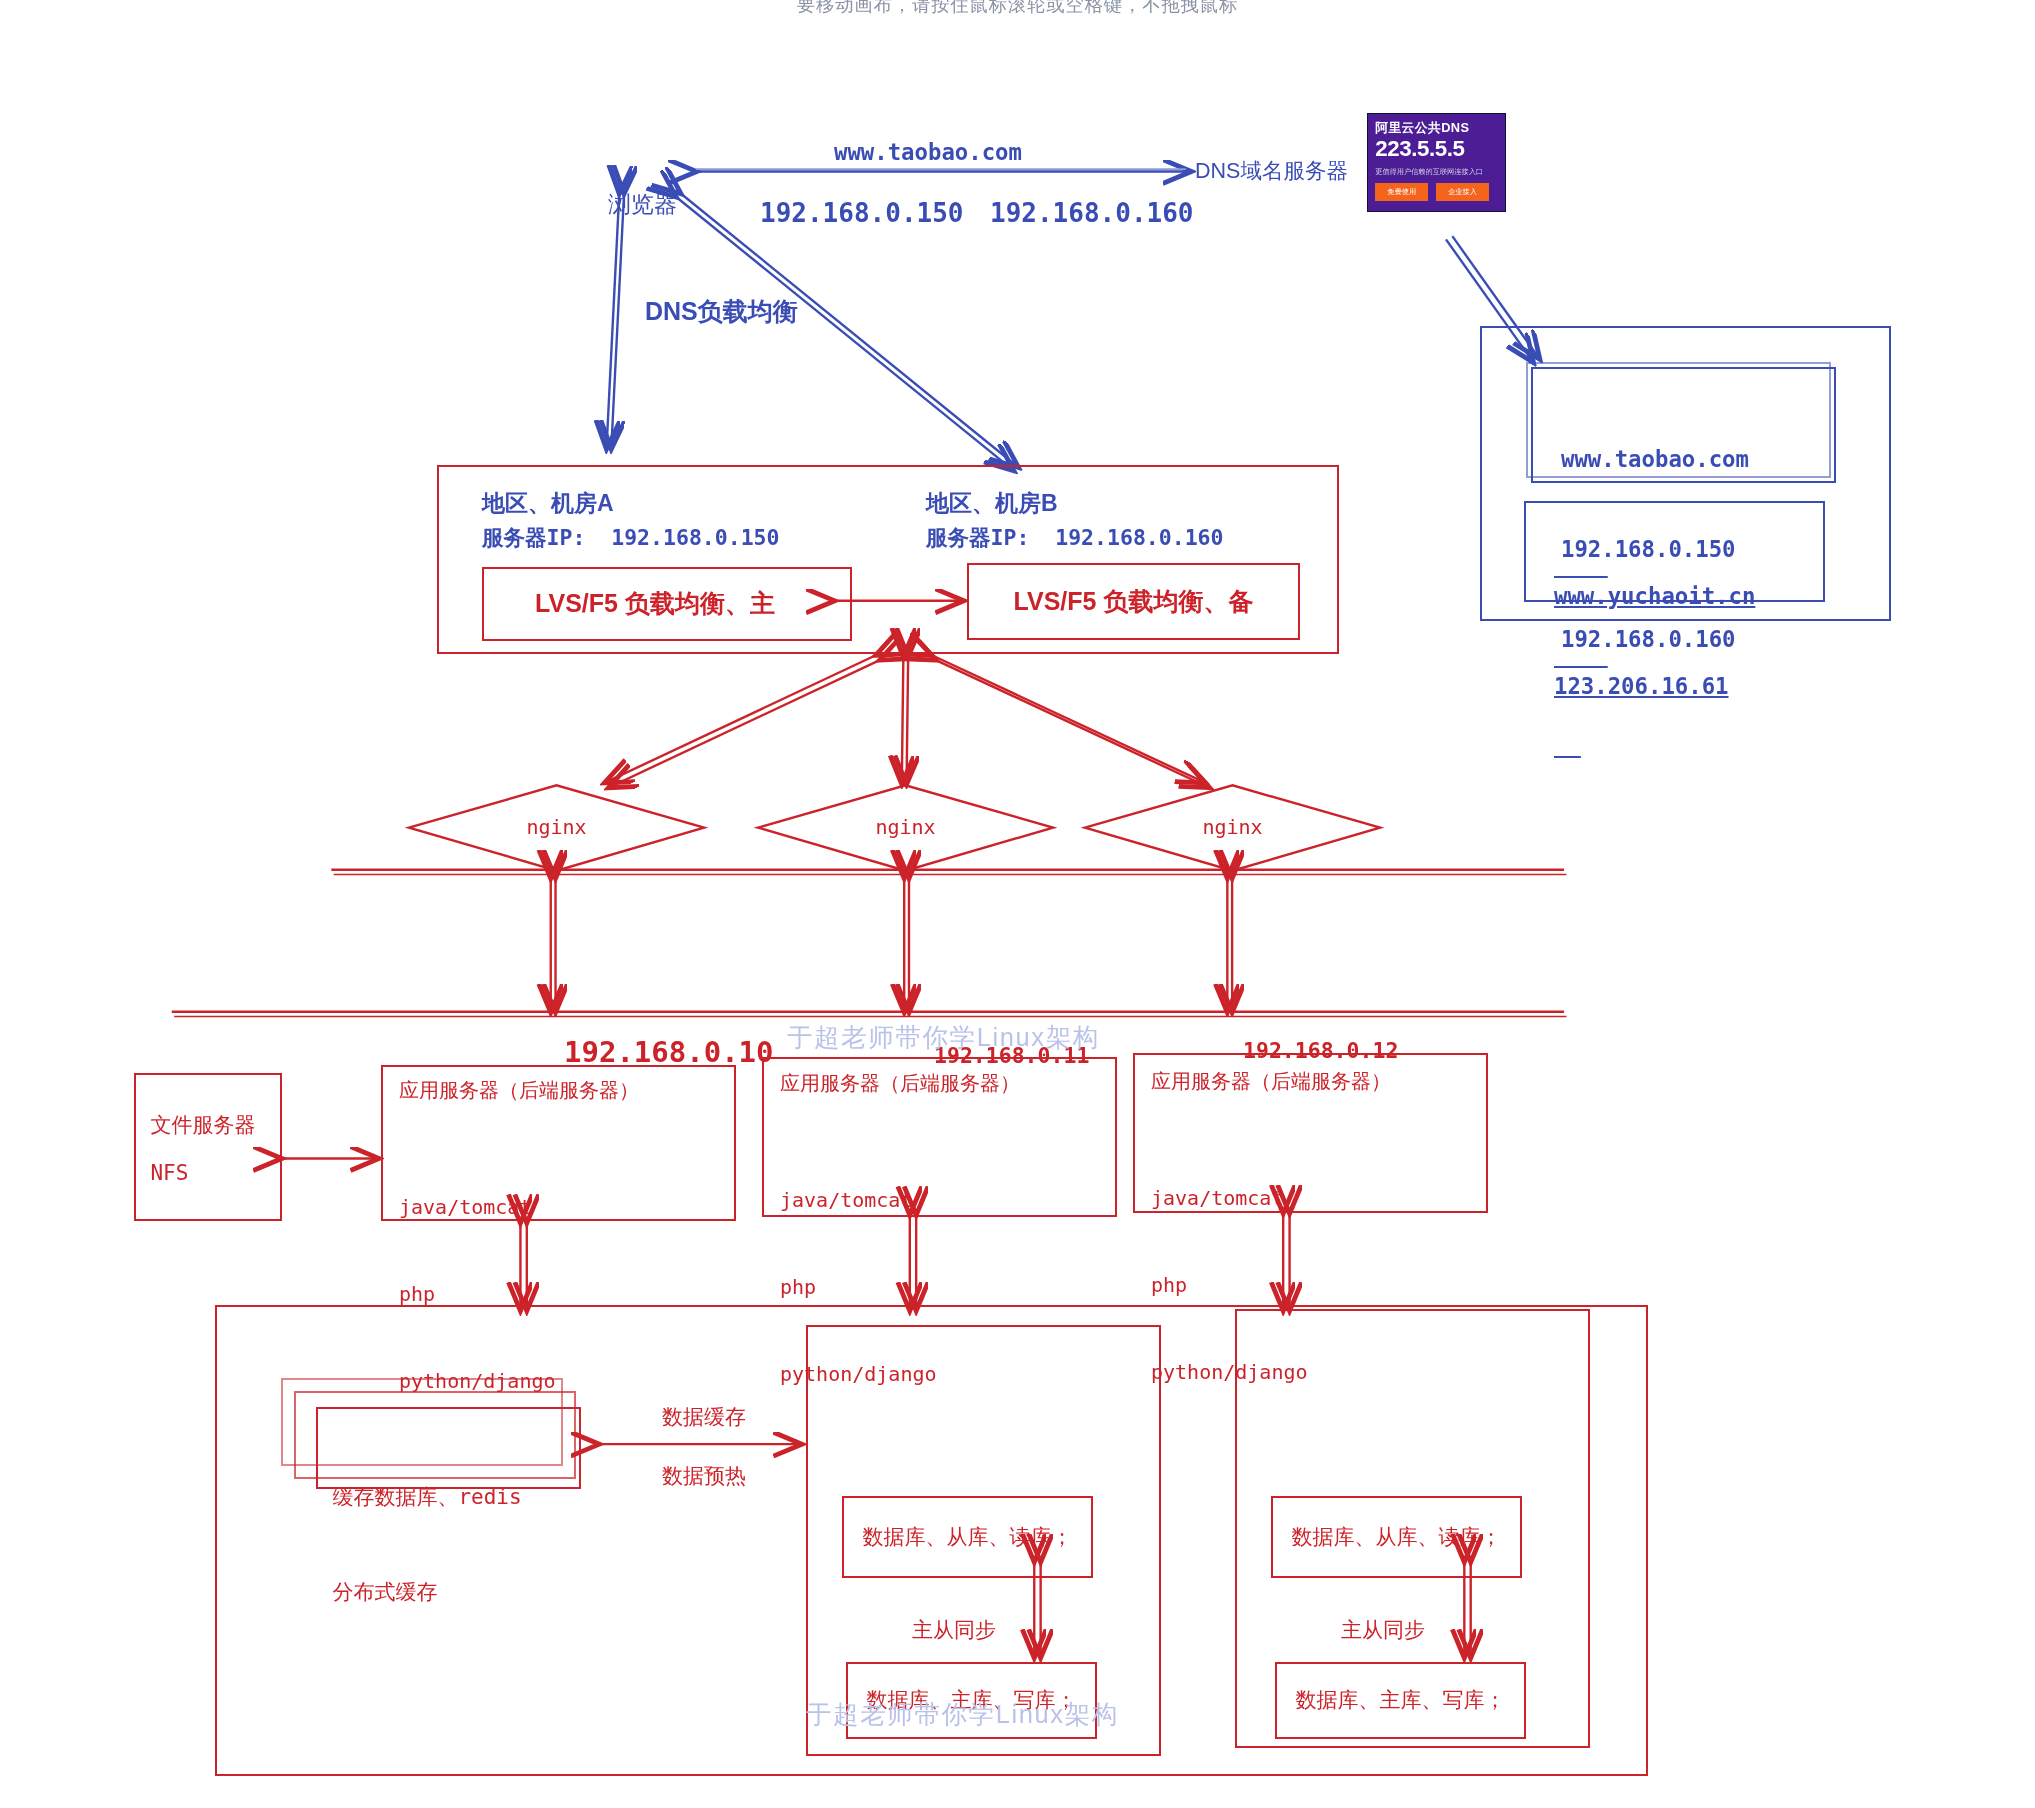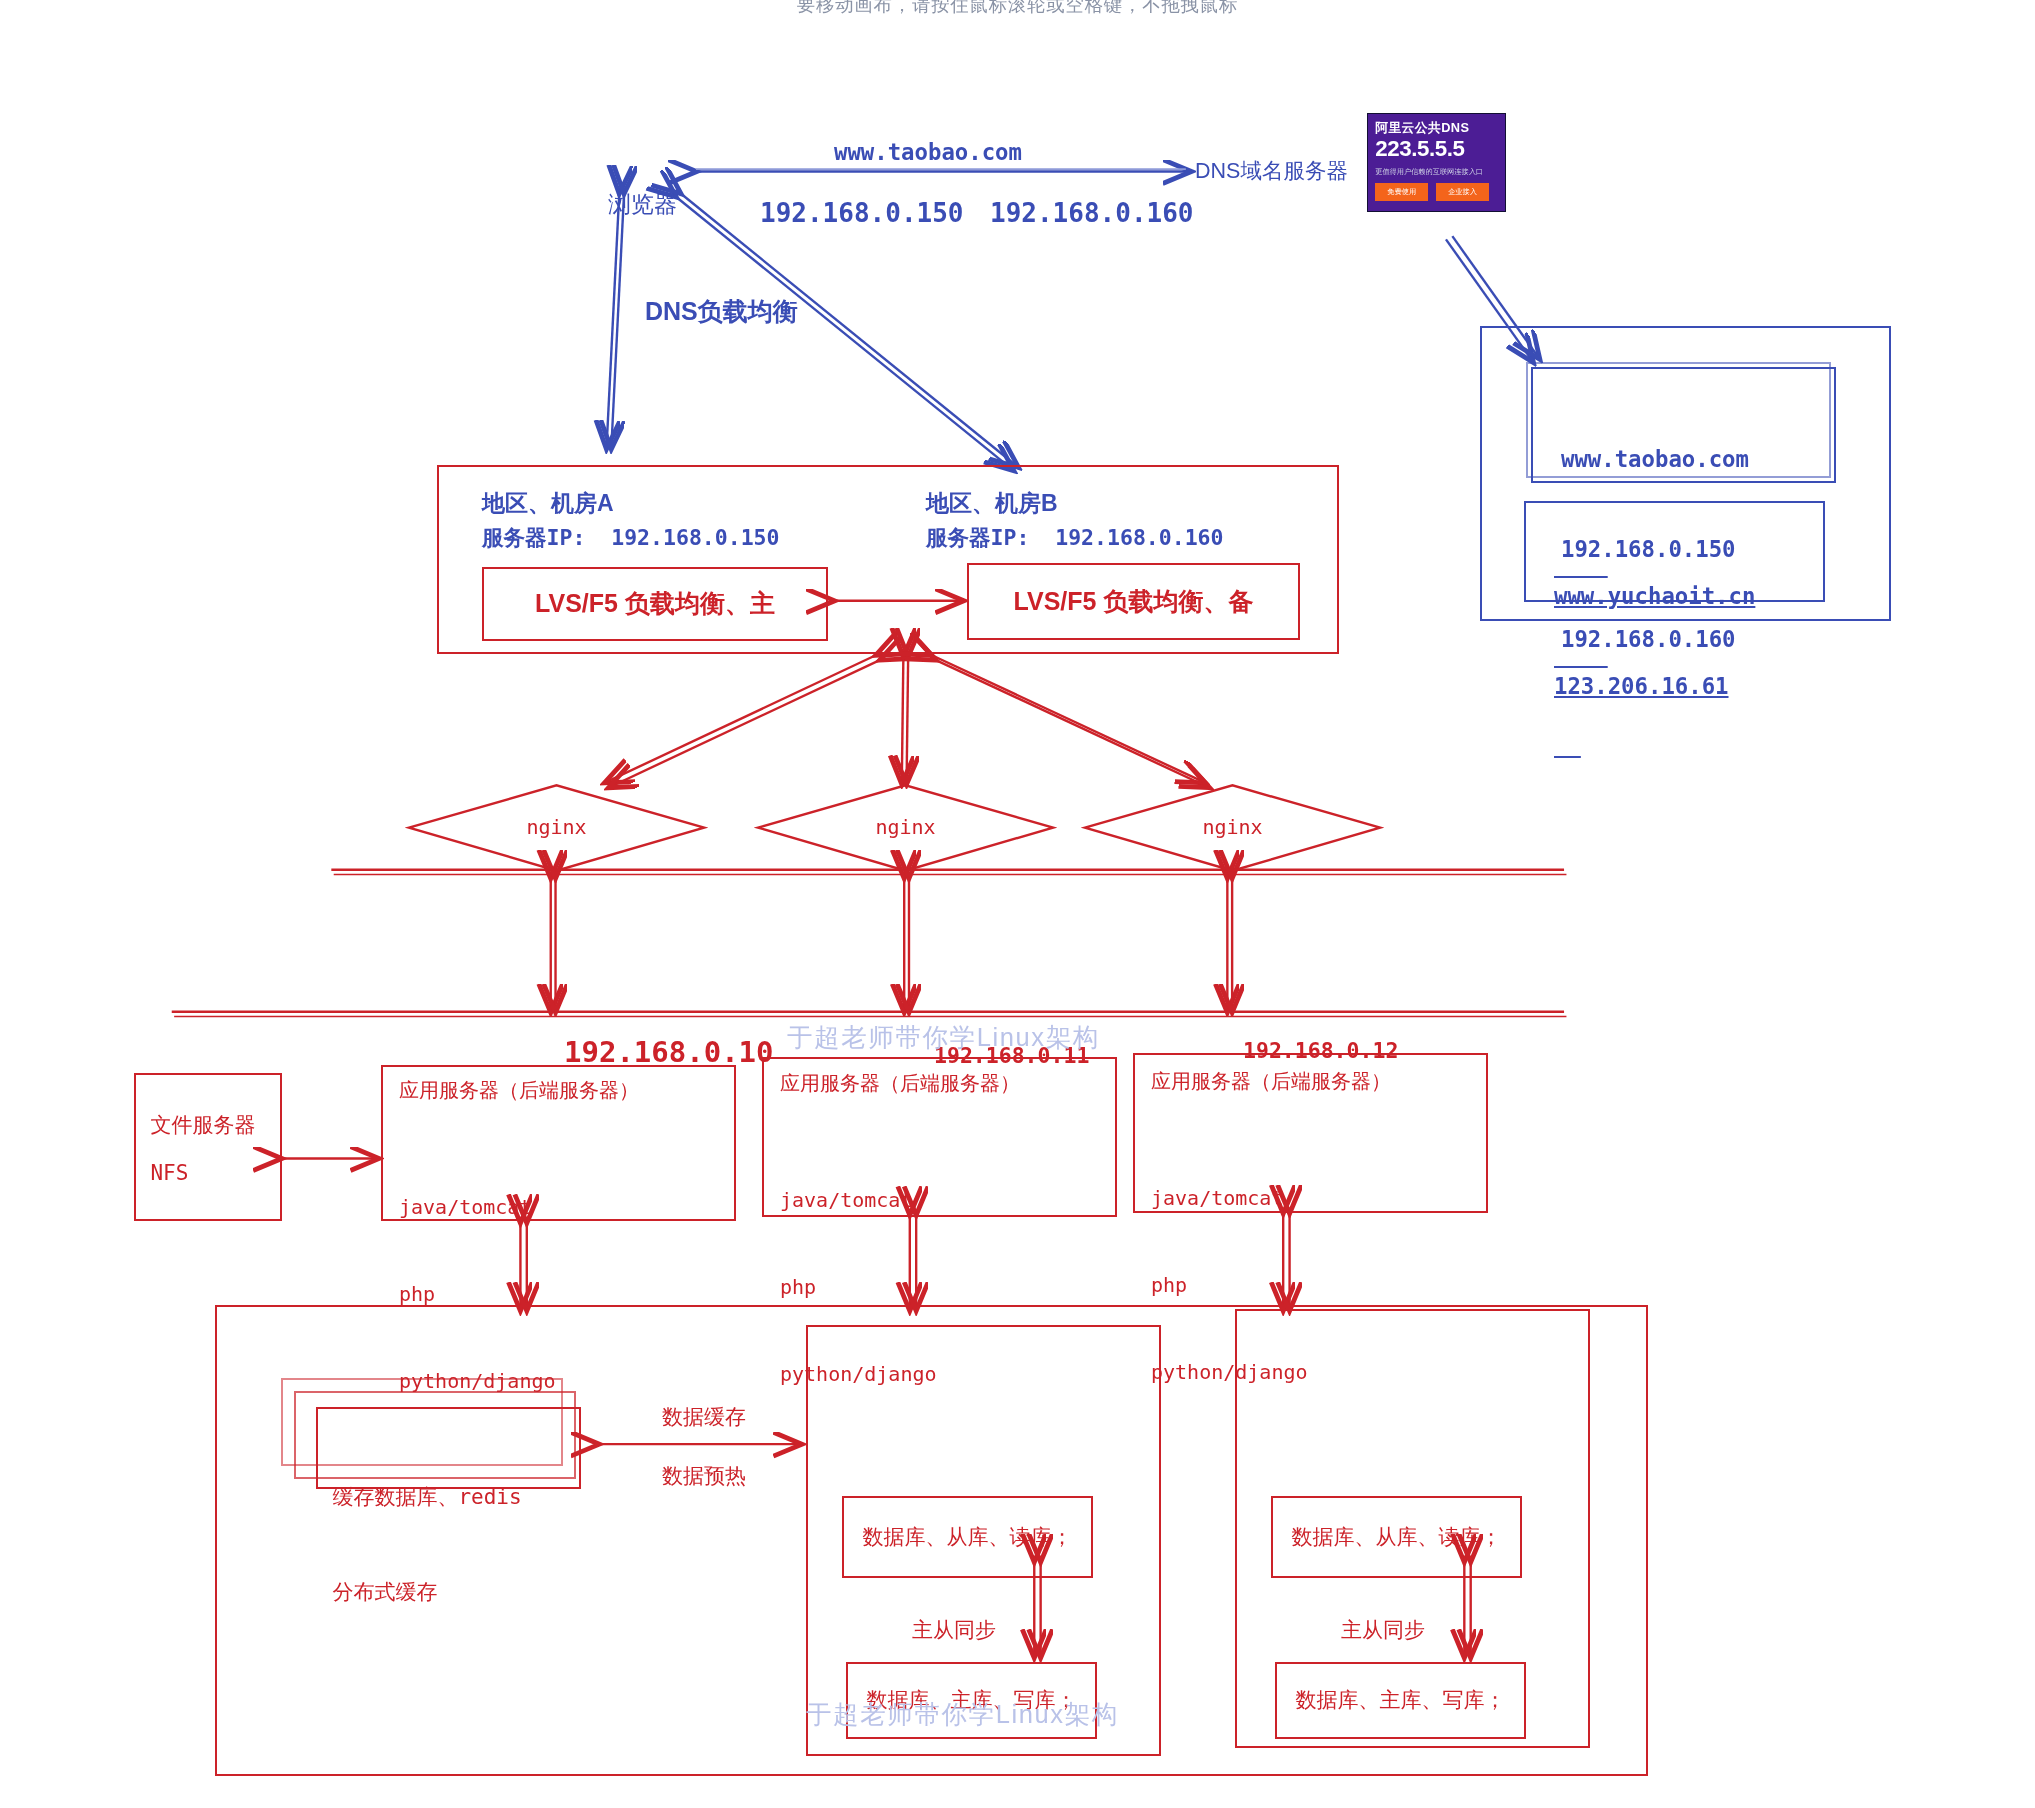--- a/index.html
+++ b/index.html
@@ -170,21 +170,21 @@
 </div>
 
 <div class="hbox" style="left:437px;top:465px;width:898px;height:185px;"></div>
 
 <div class="lbl blue nw" style="left:482px;top:488px;font-size:23px;font-weight:bold;">地区、机房A</div>
 <div class="lbl blue nw mono" style="left:482px;top:523px;font-size:21.5px;font-weight:bold;">服务器IP:  192.168.0.150</div>
 
 <div class="lbl blue nw" style="left:926px;top:488px;font-size:23px;font-weight:bold;">地区、机房B</div>
 <div class="lbl blue nw mono" style="left:926px;top:523px;font-size:21.5px;font-weight:bold;">服务器IP:  192.168.0.160</div>
 
-<div class="hbox" style="left:482px;top:567px;width:342px;height:70px;">
+<div class="hbox" style="left:482px;top:567px;width:342px;height:70px;padding-left:24px;">
   <div class="lbl red nw" style="left:0;top:0;width:342px;height:70px;display:flex;align-items:center;justify-content:center;font-size:25px;font-weight:bold;">LVS/F5 负载均衡、主</div>
 </div>
 <div class="hbox" style="left:967px;top:563px;width:329px;height:73px;">
   <div class="lbl red nw" style="left:0;top:0;width:329px;height:73px;display:flex;align-items:center;justify-content:center;font-size:25px;font-weight:bold;">LVS/F5 负载均衡、备</div>
 </div>
 
 <div class="abs" style="left:405px;top:782px;width:303px;height:92px;">
   <svg width="303" height="92" viewBox="0 0 380 115">
     <polygon points="5,57 190,4 375,57 190,111" fill="none" stroke="#cc2229" stroke-width="3"></polygon>
   </svg>

